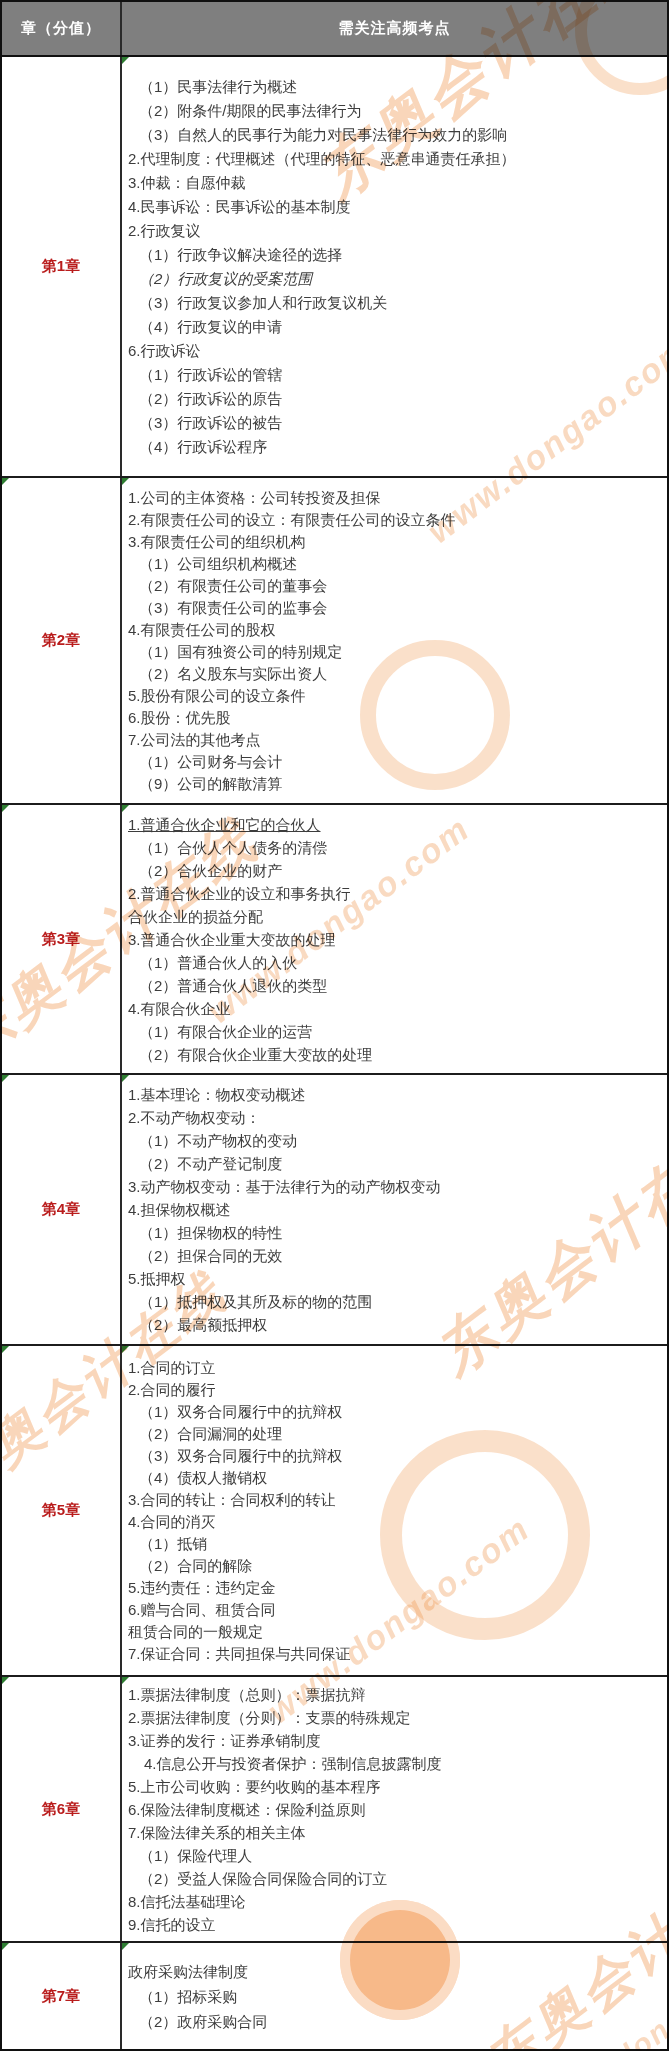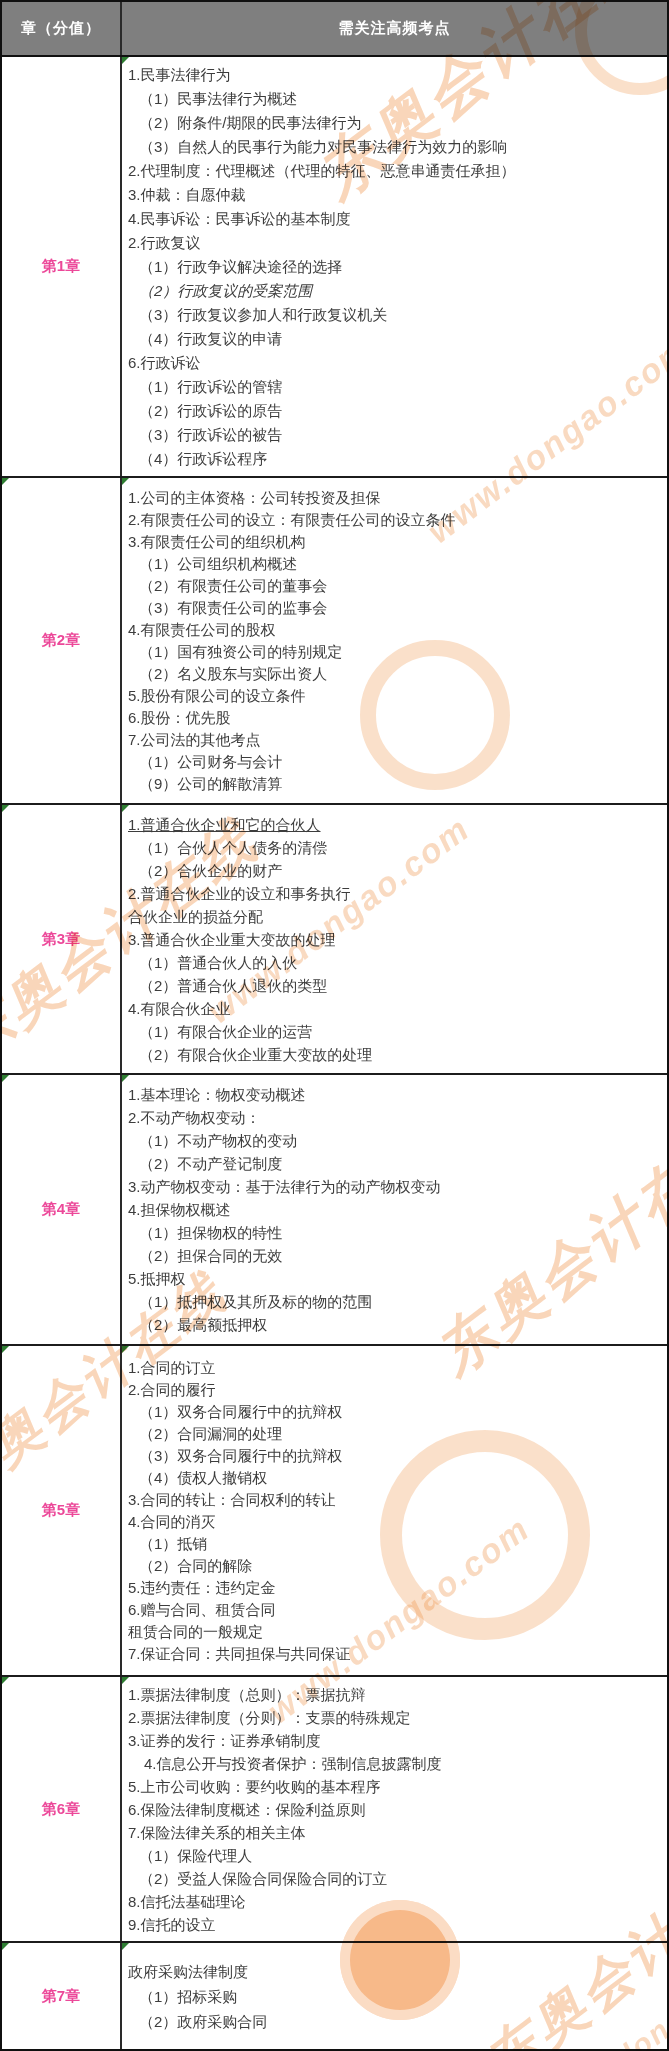--- a/index.html
+++ b/index.html
@@ -17,21 +17,21 @@
   }
   .header-cell{display:flex;align-items:center;justify-content:center;
     font-size:15px;font-weight:bold;letter-spacing:1px;text-align:center;}
   .chapter-col{flex:0 0 120px;border-right:2px solid #2a2a2a;box-sizing:border-box;}
   .topics-col{flex:1;}
   .row{display:flex;box-sizing:border-box;border-bottom:2px solid #1c1c1c;}
   .row:last-child{border-bottom:none;flex:1;}
   .chapter-cell{
     flex:0 0 120px;border-right:2px solid #2a2a2a;box-sizing:border-box;
     display:flex;align-items:center;justify-content:center;
-    font-size:15px;font-weight:600;color:#ec4899;position:relative;
+    font-size:15px;font-weight:600;color:#b91c1c;position:relative;
   }
   .content-cell{
     flex:1;display:flex;flex-direction:column;justify-content:center;
     padding:2px 6px;position:relative;box-sizing:border-box;overflow:hidden;
   }
   .line{font-size:15px;color:#3d3d3d;white-space:nowrap;}
   .line.indent{padding-left:11px;}
   .corner{
     position:absolute;top:0;left:0;width:0;height:0;
     border-top:7px solid #2e7d32;border-right:7px solid transparent;
@@ -69,21 +69,20 @@
       <div class="header-cell chapter-col">章（分值）</div>
       <div class="header-cell topics-col">需关注高频考点</div>
     </div>
     <div id="table-rows" style="display:flex;flex-direction:column;flex:1;">
   <div class="row" style="flex: 0 0 421px;">
     <div class="chapter-cell">
       <span class="chapter-label">第1章</span>
     </div>
     <div class="content-cell">
       <span class="corner"></span>
-    <div class="line" style="line-height: 24px;">1.民事法律行为</div>
             <div class="line indent" style="line-height: 24px;">（1）民事法律行为概述</div>
             <div class="line indent" style="line-height: 24px;">（2）附条件/期限的民事法律行为</div>
             <div class="line indent" style="line-height: 24px;">（3）自然人的民事行为能力对民事法律行为效力的影响</div>
             <div class="line" style="line-height: 24px;">2.代理制度：代理概述（代理的特征、恶意串通责任承担）</div>
             <div class="line" style="line-height: 24px;">3.仲裁：自愿仲裁</div>
             <div class="line" style="line-height: 24px;">4.民事诉讼：民事诉讼的基本制度</div>
             <div class="line" style="line-height: 24px;">2.行政复议</div>
             <div class="line indent" style="line-height: 24px;">（1）行政争议解决途径的选择</div>
             <div class="line indent" style="line-height: 24px; font-style: italic;">（2）行政复议的受案范围</div>
             <div class="line indent" style="line-height: 24px;">（3）行政复议参加人和行政复议机关</div>

